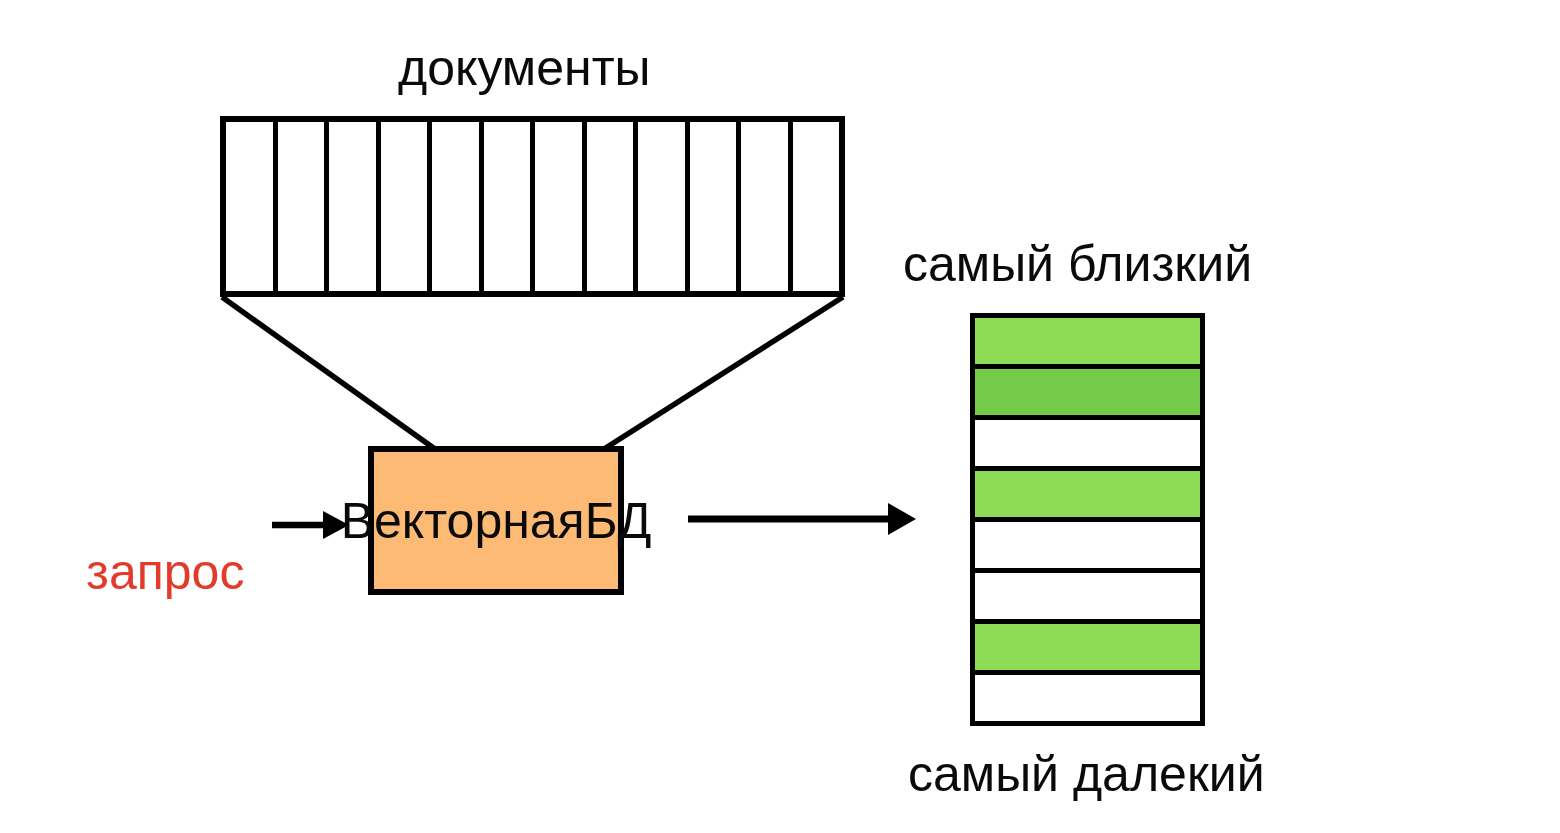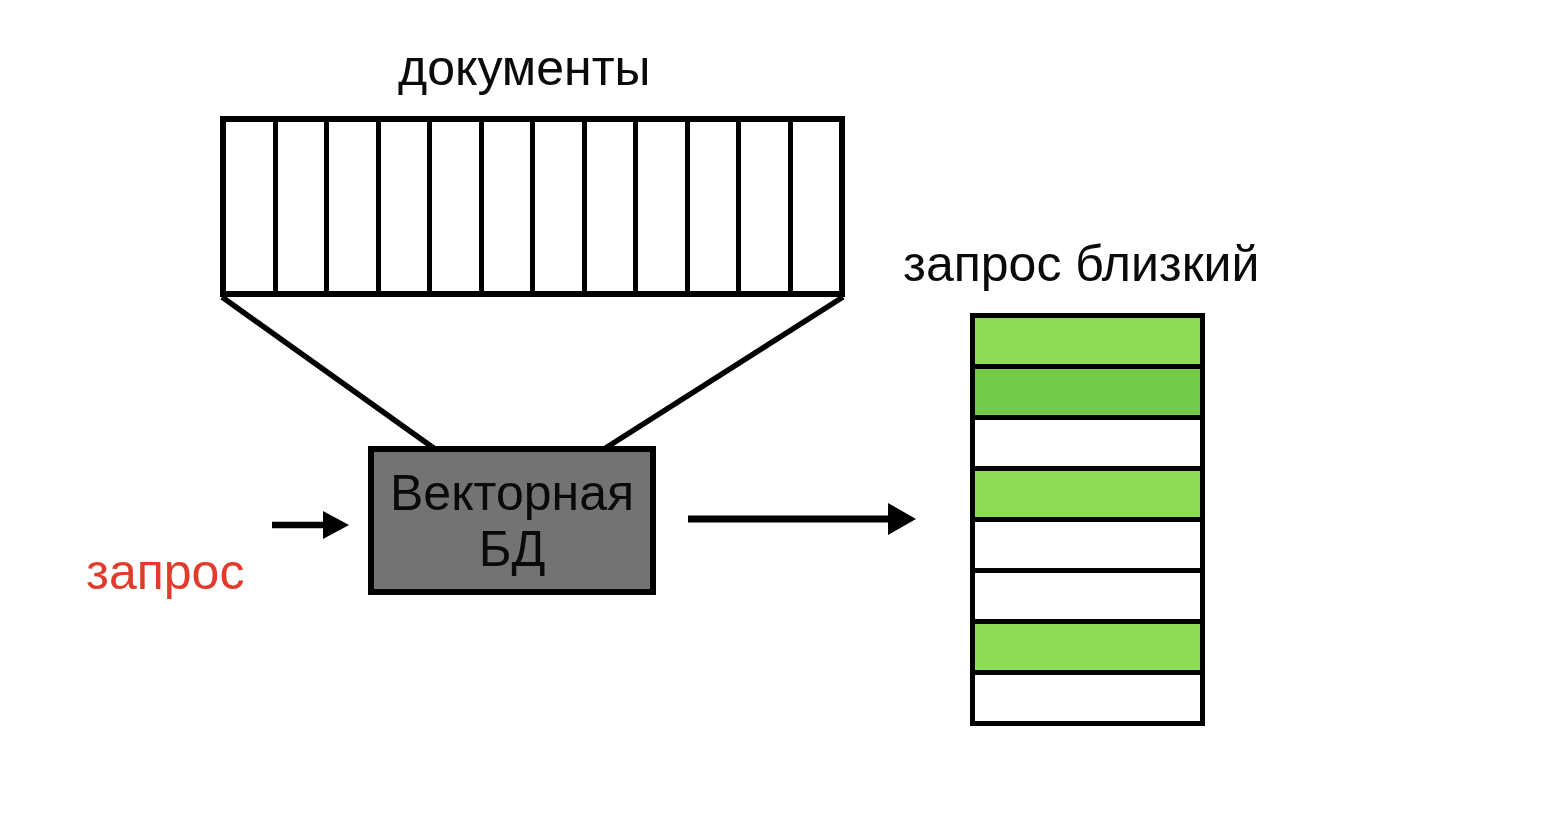--- a/index.html
+++ b/index.html
@@ -36,25 +36,25 @@
     border: 6px solid #000;
     display: flex;
     background: #fff;
   }
   .doc-cell { flex: 1; border-right: 5px solid #000; background: #fff; }
   .doc-cell:last-child { border-right: none; }
 
   .db-box {
     position: absolute;
     left: 368px; top: 446px;
-    width: 288px; height: 149px;
+    width: 256px; height: 149px;
     border: 6px solid #000;
-    background: #737373;
+    background: #fdba74;
     display: flex;
-    flex-direction: column;
+    flex-direction: row;
     align-items: center;
     justify-content: center;
     font-size: 50px;
     line-height: 1.12;
     text-align: center;
     z-index: 2;
   }
 
   .stack {
     position: absolute;
@@ -99,22 +99,23 @@
     </div>
 
   <div class="db-box">
     <span>Векторная</span>
     <span>БД</span>
   </div>
 
   <div class="label label-query" style="color: rgb(226, 59, 43); margin-top: 48px;">запрос</div>
 
 
-  <div class="label label-closest">запрос близкий</div>
+  <div class="label label-closest">самый близкий</div>
 
+  <div class="label label-farthest">самый далекий</div>
 
   <div class="stack">
       <div class="stack-row" style="background: rgb(142, 219, 85);"></div>
       <div class="stack-row" style="background: rgb(116, 203, 73);"></div>
       <div class="stack-row" style="background: rgb(255, 255, 255);"></div>
       <div class="stack-row" style="background: rgb(142, 219, 85);"></div>
       <div class="stack-row" style="background: rgb(255, 255, 255);"></div>
       <div class="stack-row" style="background: rgb(255, 255, 255);"></div>
       <div class="stack-row" style="background: rgb(142, 219, 85);"></div>
       <div class="stack-row" style="background: rgb(255, 255, 255);"></div>

